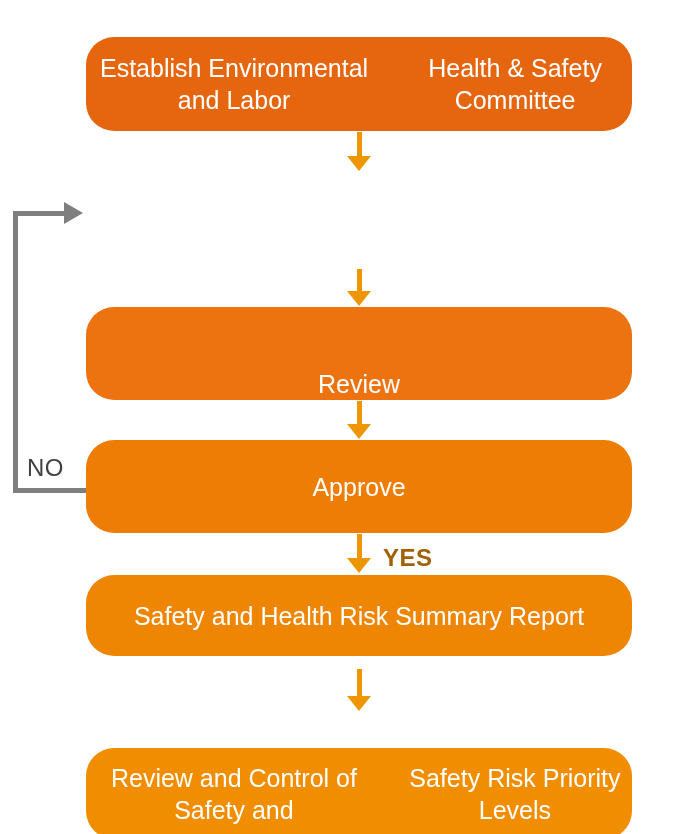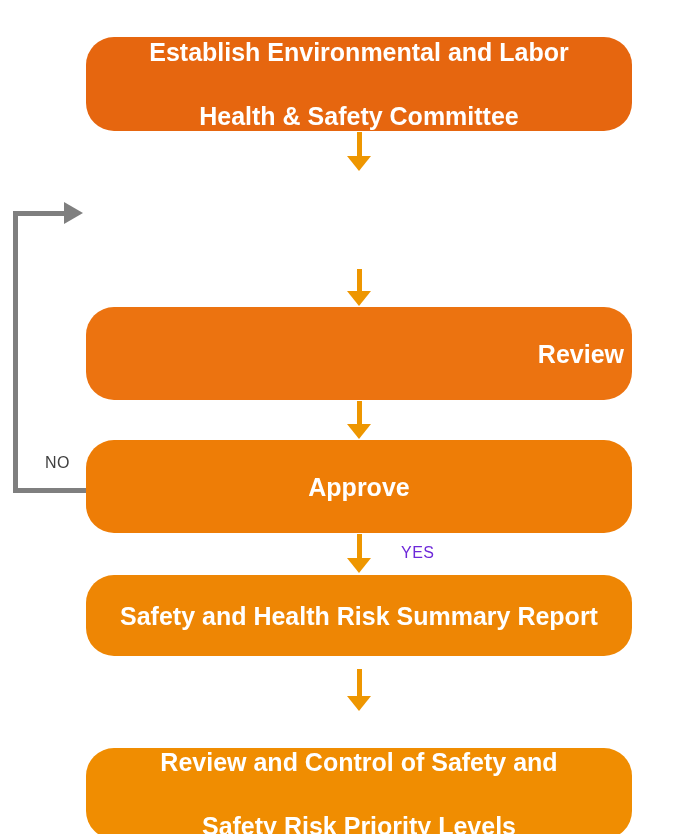--- a/index.html
+++ b/index.html
@@ -2,22 +2,22 @@
 <html><head>
 <meta charset="utf-8">
 <style>
   html, body { margin:0; padding:0; background:#ffffff; }
   .canvas {
     position:relative; width:677px; height:834px; background:#ffffff;
     font-family:"Liberation Sans", sans-serif; overflow:hidden;
   }
   .node {
     position:absolute; left:86px; width:546px; border-radius:28px;
-    display:flex; flex-direction:column; align-items:center; justify-content:center;
-    color:#ffffff; font-weight:bold; font-size:25px; line-height:32px;
+    display:flex; flex-direction:row; align-items:center; justify-content:center;
+    color:#ffffff; font-weight:normal; font-size:25px; line-height:32px;
     text-align:center; box-sizing:border-box; padding:0 8px;gap:32px;
   }
   .n1 { top:37px;  height:94px; }
   .n2 { top:172px; height:96px; }
   .n3 { top:307px; height:93px; }
   .n4 { top:440px; height:93px; }
   .n5 { top:575px; height:81px; }
   .n6 { top:748px; height:91px; }
   .node span { display:block; }
 
@@ -40,21 +40,21 @@
   .loop-seg { position:absolute; background:#7f7f7f; }
   .loop-v      { left:13px; top:211px; width:5px;  height:282px; }
   .loop-top    { left:13px; top:211px; width:53px; height:5px; }
   .loop-bottom { left:13px; top:488px; width:73px; height:5px; }
   .loop-head {
     position:absolute; left:64px; top:202px; width:0; height:0;
     border-top:11.5px solid transparent; border-bottom:11.5px solid transparent;
     border-left:19px solid #7f7f7f;
   }
 
-  .edge-label { position:absolute; font-size:16px; color:#404040; letter-spacing:0.5px;margin-left:18px; }
+  .edge-label { position:absolute; font-size:24px; color:#404040; letter-spacing:0.5px; }
   .no-label  { left:27px;  top:454px; }
   .yes-label { left:383px; top:544px; }
 </style>
 </head>
 <body>
 
 <div class="canvas">
 
   <div class="node n1" style="background: rgb(230, 102, 15);">
     <span>Establish Environmental and Labor</span>
@@ -82,21 +82,21 @@
   </div>
 
   <div class="node n4" style="background: rgb(238, 125, 6);">
     <span>Approve</span>
   </div>
 
   <div class="varrow a4">
     <div class="stem" style="background: rgb(238, 150, 0);"></div>
     <div class="head" style="border-top-color: rgb(238, 150, 0);"></div>
   </div>
-  <div class="edge-label yes-label" style="color: #6d28d9;">YES</div>
+  <div class="edge-label yes-label" style="color: #a16207; font-weight: bold;">YES</div>
 
   <div class="loop-seg loop-bottom" style="background: rgb(127, 127, 127);"></div>
   <div class="loop-seg loop-v" style="background: rgb(127, 127, 127);"></div>
   <div class="loop-seg loop-top" style="background: rgb(127, 127, 127);"></div>
   <div class="loop-head" style="border-left-color: rgb(127, 127, 127);"></div>
   <div class="edge-label no-label" style="color: rgb(64, 64, 64);">NO</div>
 
   <div class="node n5" style="background: rgb(238, 134, 4);">
     <span>Safety and Health Risk Summary Report</span>
   </div>

